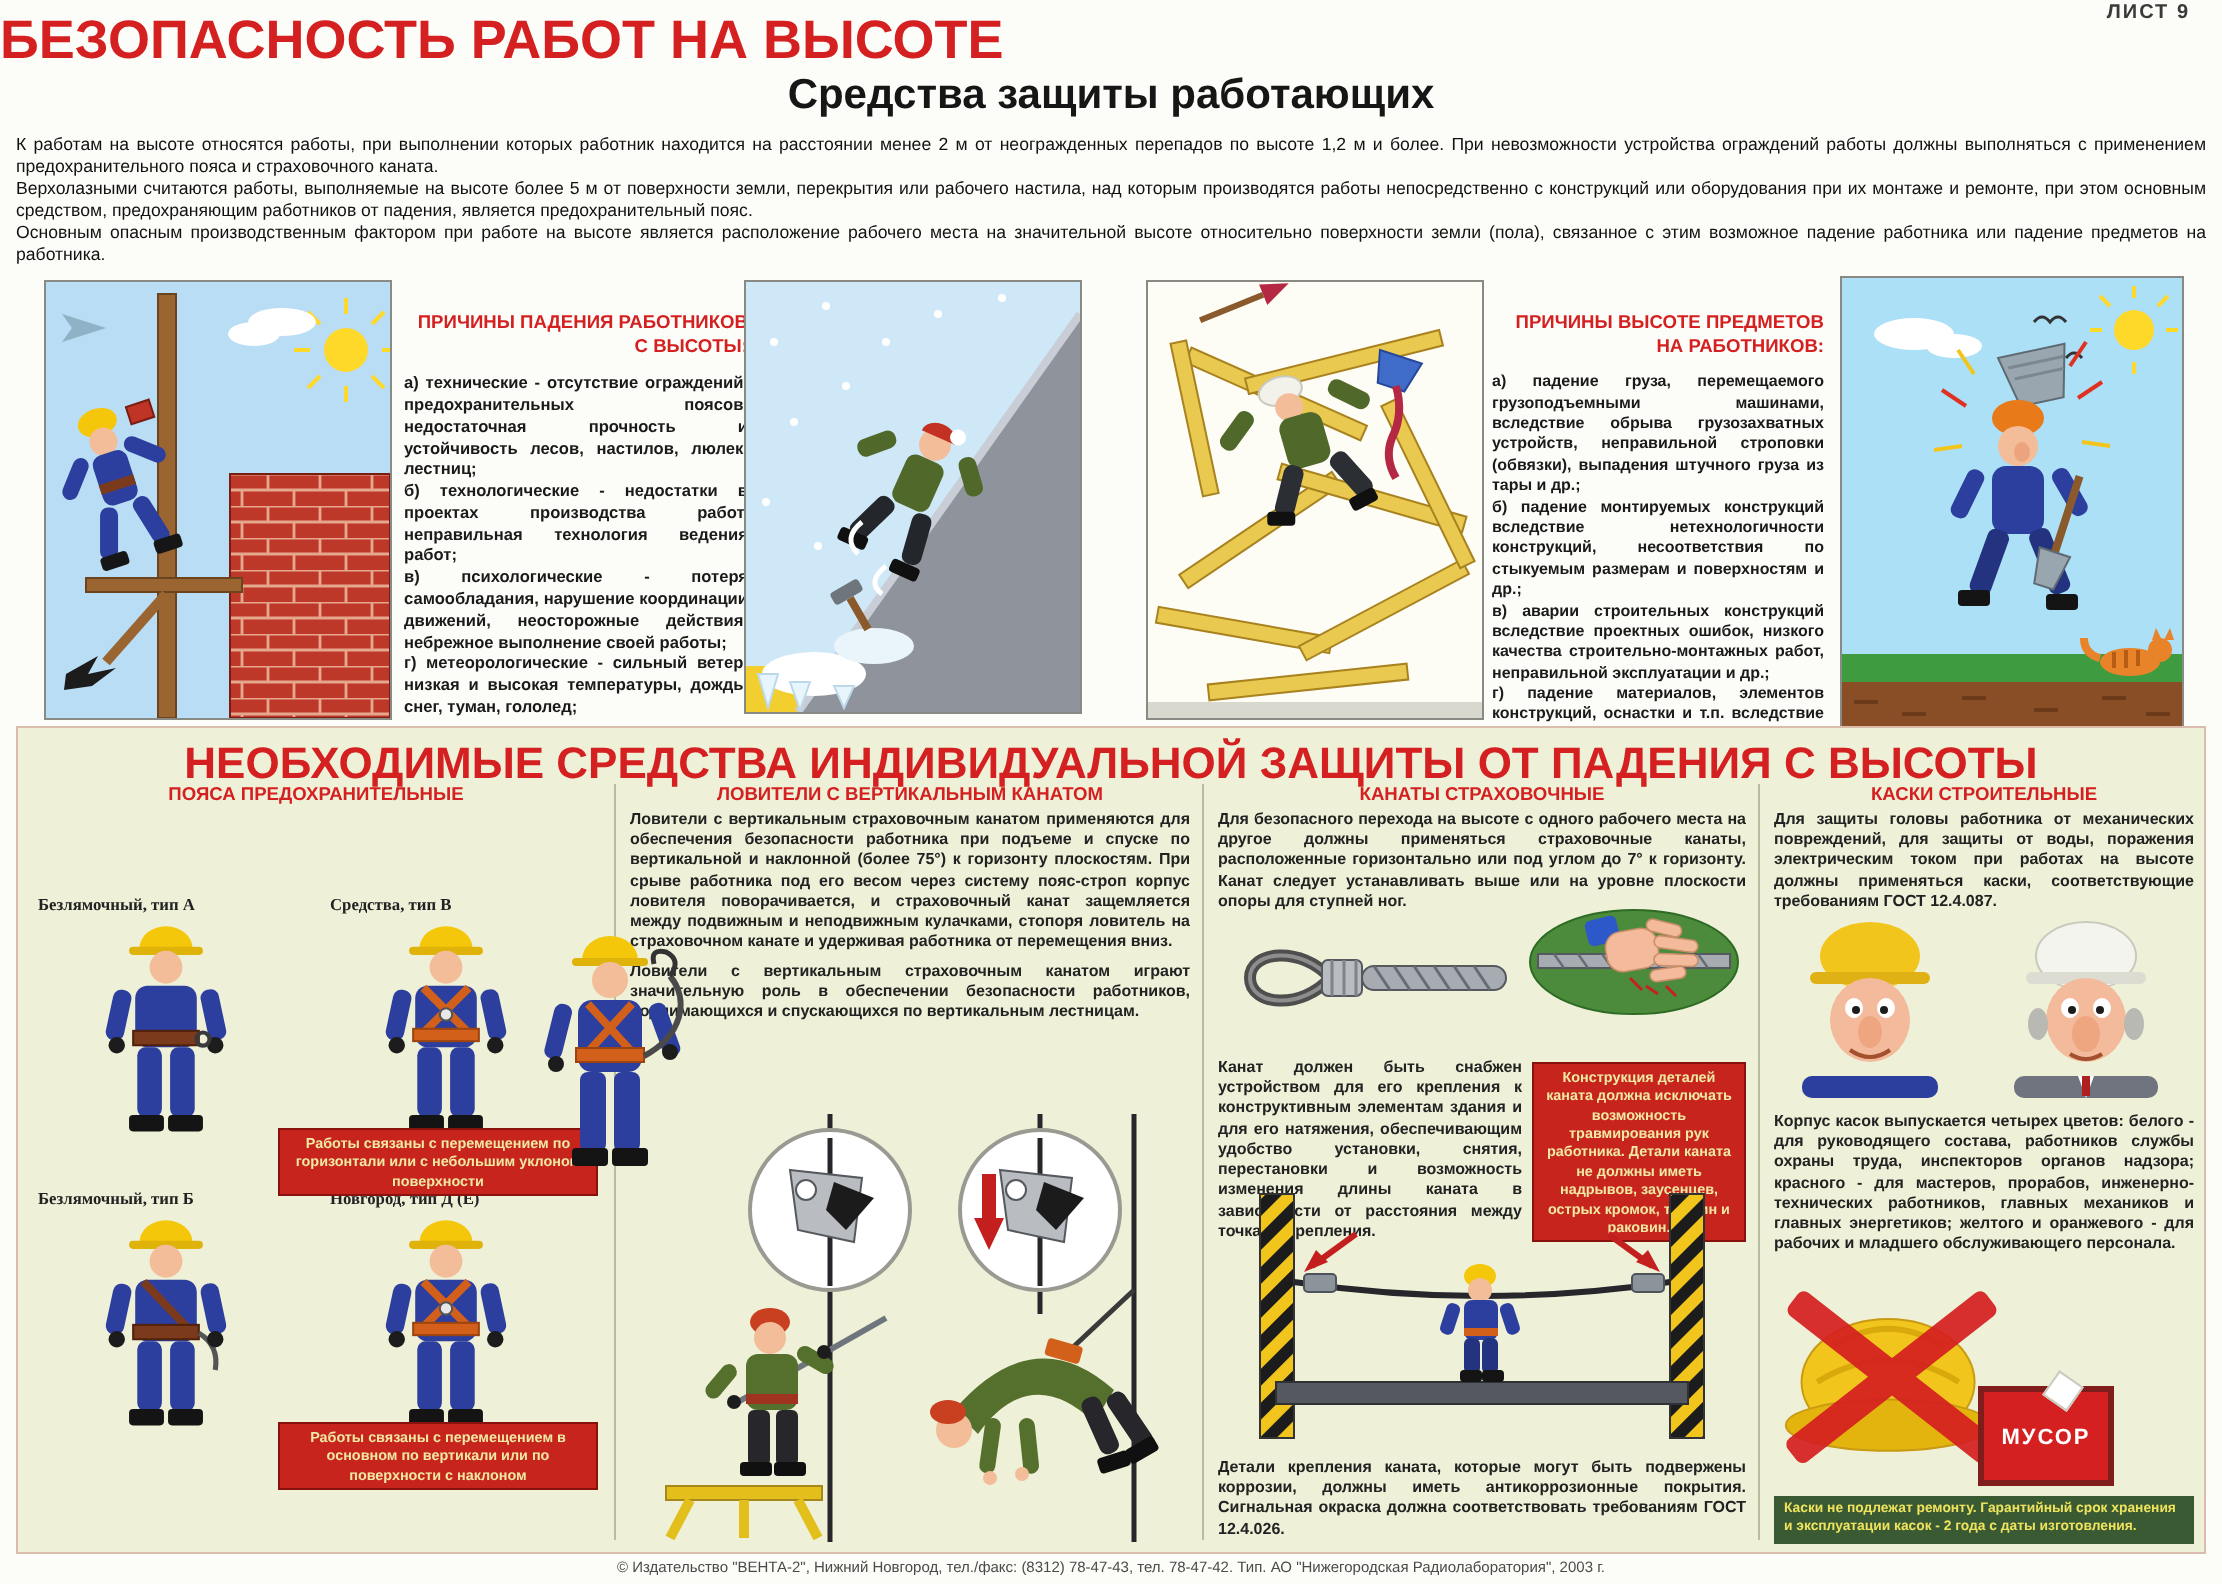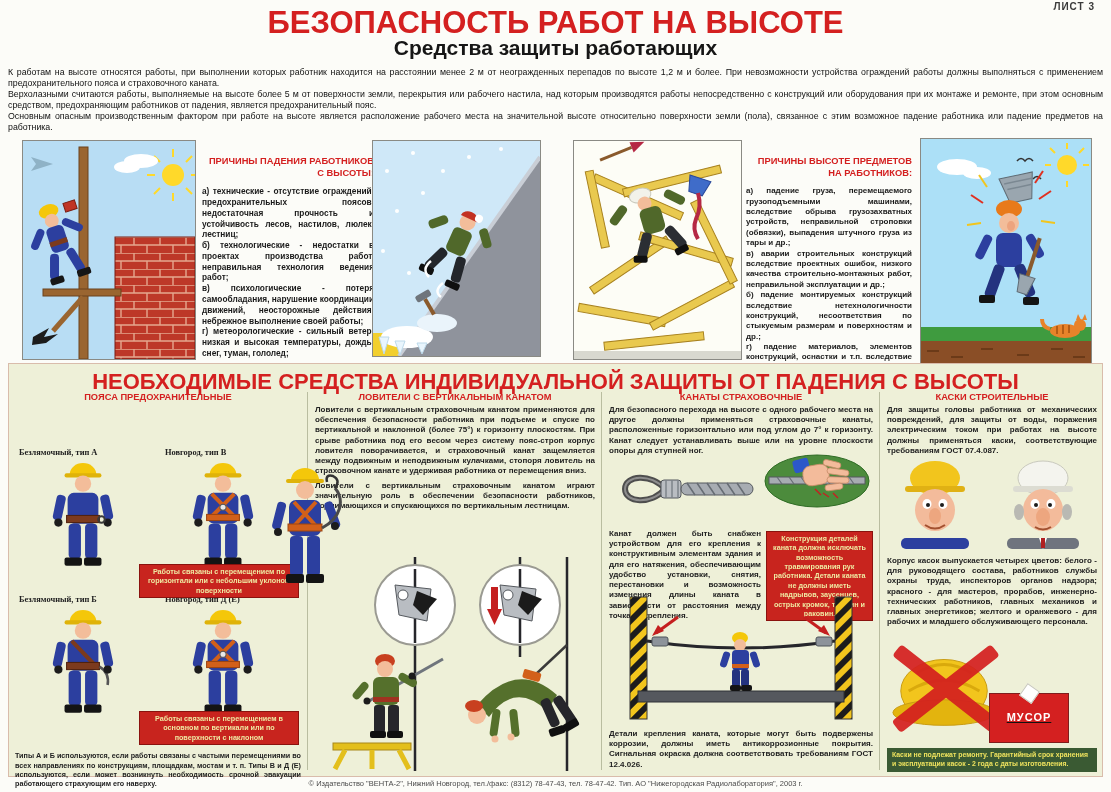--- a/index.html
+++ b/index.html
@@ -2,21 +2,21 @@
 <html><head>
 <meta charset="utf-8">
 <style>
   html,body { margin:0; padding:0; background:#e8e8e4; }
   .poster {
     position:relative; width:1111px; height:792px; margin:0 auto;
     background:#fcfcf8; overflow:hidden;
     font-family:"Liberation Sans", sans-serif; color:#111;
   }
   .sheet-label { position:absolute; top:1px; right:16px; font-size:10px; font-weight:bold; color:#3a3a3a; letter-spacing:1px; }
-  .title    { position:absolute; top:5px;  left:0; right:0; text-align:center; font-size:31px; font-weight:bold; color:#d42020; }
+  .title    { position:absolute; top:5px;  left:0; right:0; font-size:27px; font-weight:bold; color:#d42020; }
   .subtitle { position:absolute; top:36px; left:0; right:0; text-align:center; font-size:21px; font-weight:bold; color:#161616; }
   .intro { position:absolute; top:67px; left:8px; width:1095px; font-size:8.8px; line-height:1.26; }
   .intro p { margin:0; text-align:justify; }
 
   .mid { position:absolute; top:138px; left:0; width:1111px; height:226px; }
   .ill { position:absolute; border:1px solid #8a8a84; background:#fff; }
   .ill1 { left:22px;  top:2px; width:172px; height:218px; }
   .ill2 { left:372px; top:2px; width:167px; height:215px; }
   .ill3 { left:573px; top:2px; width:167px; height:218px; }
   .ill4 { left:920px; top:0;   width:170px; height:224px; }
@@ -56,32 +56,32 @@
   .c3-eye  { position:absolute; left:8px;  top:77px;  width:140px; height:40px; }
   .c3-hand { position:absolute; left:154px; top:61px; width:108px; height:56px; }
   .c3-p2   { position:absolute; left:0; top:137px; width:152px; }
   .c3-warn { position:absolute; left:157px; top:139px; width:107px; }
   .c3-posts{ position:absolute; left:9px; top:203px; width:246px; height:128px; }
   .c3-p3   { position:absolute; left:0; top:337px; width:264px; }
 
   .c4-heads { position:absolute; left:2px; top:62px; width:206px; height:95px; }
   .c4-p2    { position:absolute; left:0; top:164px; width:210px; }
   .c4-helmet{ position:absolute; left:0; top:238px; width:118px; height:116px; }
-  .bin { position:absolute; left:102px; top:301px; width:80px; height:50px; background:#d42020; border:1px solid #7f1d1d; box-sizing:border-box; z-index:2;text-decoration:underline; }
+  .bin { position:absolute; left:102px; top:301px; width:68px; height:50px; background:#d42020; border:3px solid #7f1d1d; box-sizing:border-box; z-index:2; }
   .bin-paper { position:absolute; top:-8px; left:32px; width:13px; height:13px; background:#fff; border:1px solid #c9c9bd; transform:rotate(35deg); }
   .bin-label { margin-top:17px; text-align:center; color:#fff; font-weight:bold; font-size:11px; letter-spacing:1px; }
   .note-green { position:absolute; left:0; top:356px; width:210px; background:#3a5a33; color:#efe35e; font-size:6.9px; font-weight:bold; line-height:1.3; padding:3px 5px; box-sizing:border-box; }
 
   .footer { position:absolute; top:779px; left:0; right:0; text-align:center; font-size:7.5px; color:#4a4a4a; }
 </style>
 </head>
 <body>
 
 <div class="poster">
-  <div class="sheet-label">ЛИСТ 3</div>
+  <div class="sheet-label">ЛИСТ 9</div>
   <div class="title">БЕЗОПАСНОСТЬ РАБОТ НА ВЫСОТЕ</div>
   <div class="subtitle">Средства защиты работающих</div>
 
   <div class="intro">
     <p>К работам на высоте относятся работы, при выполнении которых работник находится на расстоянии менее 2 м от неогражденных перепадов по высоте 1,2 м и более. При невозможности устройства ограждений работы должны выполняться с применением предохранительного пояса и страховочного каната.</p>
     <p>Верхолазными считаются работы, выполняемые на высоте более 5 м от поверхности земли, перекрытия или рабочего настила, над которым производятся работы непосредственно с конструкций или оборудования при их монтаже и ремонте, при этом основным средством, предохраняющим работников от падения, является предохранительный пояс.</p>
     <p>Основным опасным производственным фактором при работе на высоте является расположение рабочего места на значительной высоте относительно поверхности земли (пола), связанное с этим возможное падение работника или падение предметов на работника.</p>
   </div>
 
   <div class="mid">
@@ -202,22 +202,22 @@
       <g transform="translate(24,14) rotate(-22)">
         <rect x="0" y="4" width="34" height="3" fill="#8a5a2c"></rect>
         <polygon points="34,0 48,5 34,11" fill="#b52844"></polygon>
       </g>
       <rect x="0" y="210" width="167" height="8" fill="#d8d8cf"></rect>
     </svg>
 
     <div class="causes causes2">
       <div class="causes-title">ПРИЧИНЫ ВЫСОТЕ ПРЕДМЕТОВ НА РАБОТНИКОВ:</div>
       <p>а) падение груза, перемещаемого грузоподъемными машинами, вследствие обрыва грузозахватных устройств, неправильной строповки (обвязки), выпадения штучного груза из тары и др.;</p>
+      <p>б) падение монтируемых конструкций вследствие нетехнологичности конструкций, несоответствия по стыкуемым размерам и поверхностям и др.;</p>
       <p>в) аварии строительных конструкций вследствие проектных ошибок, низкого качества строительно-монтажных работ, неправильной эксплуатации и др.;</p>
-      <p>б) падение монтируемых конструкций вследствие нетехнологичности конструкций, несоответствия по стыкуемым размерам и поверхностям и др.;</p>
       <p>г) падение материалов, элементов конструкций, оснастки и т.п. вследствие нарушения требований правил безопасности - отсутствия бортовой доски у края рабочего настила лесов и др.</p>
     </div>
 
     <svg class="ill ill4" viewBox="0 0 170 224">
       <rect width="170" height="224" fill="#ace0f7"></rect>
       <circle cx="146" cy="26" r="10" fill="#ffd92a"></circle>
       <g stroke="#ffd92a" stroke-width="2">
           <path d="M146 10 v-6 M146 42 v6 M130 26 h-6 M162 26 h6 M134 14 l-5 -5 M158 14 l5 -5"></path>
         </g>
       <ellipse cx="36" cy="28" rx="20" ry="8" fill="#fff"></ellipse>
@@ -268,21 +268,21 @@
   <div class="panel">
     <div class="panel-title">НЕОБХОДИМЫЕ СРЕДСТВА ИНДИВИДУАЛЬНОЙ ЗАЩИТЫ ОТ ПАДЕНИЯ С ВЫСОТЫ</div>
     <div class="divider d1"></div>
     <div class="divider d2"></div>
     <div class="divider d3"></div>
 
     <div class="col col1">
       <div class="col-title">ПОЯСА ПРЕДОХРАНИТЕЛЬНЫЕ</div>
 
       <div class="type-label lblA">Безлямочный, тип А</div>
-      <div class="type-label lblV">Новгород, тип В</div>
+      <div class="type-label lblV">Средства, тип В</div>
 
       <svg class="fig fA" viewBox="0 0 70 115">
         <path d="M22 15 a13 11 0 0 1 26 0 z" fill="#f4c70a"></path>
         <rect x="17" y="14" width="36" height="4" rx="2" fill="#dfb309"></rect>
         <circle cx="35" cy="24" r="8" fill="#f3bd9a"></circle>
         <rect x="20" y="33" width="30" height="30" rx="6" fill="#2c3f9f"></rect>
         <rect x="10" y="35" width="9" height="25" rx="4" fill="#2c3f9f" transform="rotate(12 14 35)"></rect>
         <rect x="51" y="35" width="9" height="25" rx="4" fill="#2c3f9f" transform="rotate(-12 55 35)"></rect>
         <circle cx="11" cy="62" r="4" fill="#1c1c1c"></circle>
           <circle cx="59" cy="62" r="4" fill="#1c1c1c"></circle>
@@ -348,21 +348,20 @@
         <rect x="51" y="35" width="9" height="25" rx="4" fill="#2c3f9f" transform="rotate(-12 55 35)"></rect>
         <circle cx="11" cy="62" r="4" fill="#1c1c1c"></circle>
           <circle cx="59" cy="62" r="4" fill="#1c1c1c"></circle>
         <rect x="21" y="63" width="12" height="34" rx="4" fill="#2c3f9f"></rect>
         <rect x="37" y="63" width="12" height="34" rx="4" fill="#2c3f9f"></rect>
         <rect x="17" y="96" width="17" height="8" rx="2" fill="#141414"></rect>
         <rect x="36" y="96" width="17" height="8" rx="2" fill="#141414"></rect>
       </svg>
 
       <div class="warn-red note2">Работы связаны с перемещением в основном по вертикали или по поверхности с наклоном</div>
-      <p class="footnote">Типы А и Б используются, если работы связаны с частыми перемещениями во всех направлениях по конструкциям, площадкам, мостам и т. п. Типы В и Д (Е) используются, если может возникнуть необходимость срочной эвакуации работающего страхующим его наверху.</p>
     </div>
 
     <div class="col col2">
       <div class="col-title">ЛОВИТЕЛИ С ВЕРТИКАЛЬНЫМ КАНАТОМ</div>
       <p class="body">Ловители с вертикальным страховочным канатом применяются для обеспечения безопасности работника при подъеме и спуске по вертикальной и наклонной (более 75°) к горизонту плоскостям. При срыве работника под его весом через систему пояс-строп корпус ловителя поворачивается, и страховочный канат защемляется между подвижным и неподвижным кулачками, стопоря ловитель на страховочном канате и удерживая работника от перемещения вниз.</p>
       <p class="body">Ловители с вертикальным страховочным канатом играют значительную роль в обеспечении безопасности работников, поднимающихся и спускающихся по вертикальным лестницам.</p>
 
       <svg class="c2-worker" viewBox="0 0 80 150">
         <path d="M22 16 a14 12 0 0 1 28 0 z" fill="#f4c70a"></path>
         <rect x="17" y="15" width="38" height="4" rx="2" fill="#dfb309"></rect>
@@ -495,21 +494,21 @@
           <rect x="0" y="61" width="11" height="6" rx="2" fill="#141414"></rect>
           <rect x="11" y="61" width="11" height="6" rx="2" fill="#141414"></rect>
         </g>
       </svg>
 
       <p class="body c3-p3">Детали крепления каната, которые могут быть подвержены коррозии, должны иметь антикоррозионные покрытия. Сигнальная окраска должна соответствовать требованиям ГОСТ 12.4.026.</p>
     </div>
 
     <div class="col col4">
       <div class="col-title">КАСКИ СТРОИТЕЛЬНЫЕ</div>
-      <p class="body">Для защиты головы работника от механических повреждений, для защиты от воды, поражения электрическим током при работах на высоте должны применяться каски, соответствующие требованиям ГОСТ 07.4.087.</p>
+      <p class="body">Для защиты головы работника от механических повреждений, для защиты от воды, поражения электрическим током при работах на высоте должны применяться каски, соответствующие требованиям ГОСТ 12.4.087.</p>
 
       <svg class="c4-heads" viewBox="0 0 206 95">
         <g transform="translate(4,0)">
           <ellipse cx="42" cy="24" rx="25" ry="17" fill="#f2c51d"></ellipse>
           <rect x="12" y="32" width="60" height="6" rx="3" fill="#e0b114"></rect>
           <ellipse cx="42" cy="56" rx="20" ry="21" fill="#f3bb9b"></ellipse>
           <ellipse cx="34" cy="50" rx="4.5" ry="5" fill="#fff"></ellipse>
             <circle cx="35" cy="51" r="2" fill="#1c1c1c"></circle>
           <ellipse cx="50" cy="50" rx="4.5" ry="5" fill="#fff"></ellipse>
             <circle cx="49" cy="51" r="2" fill="#1c1c1c"></circle>

